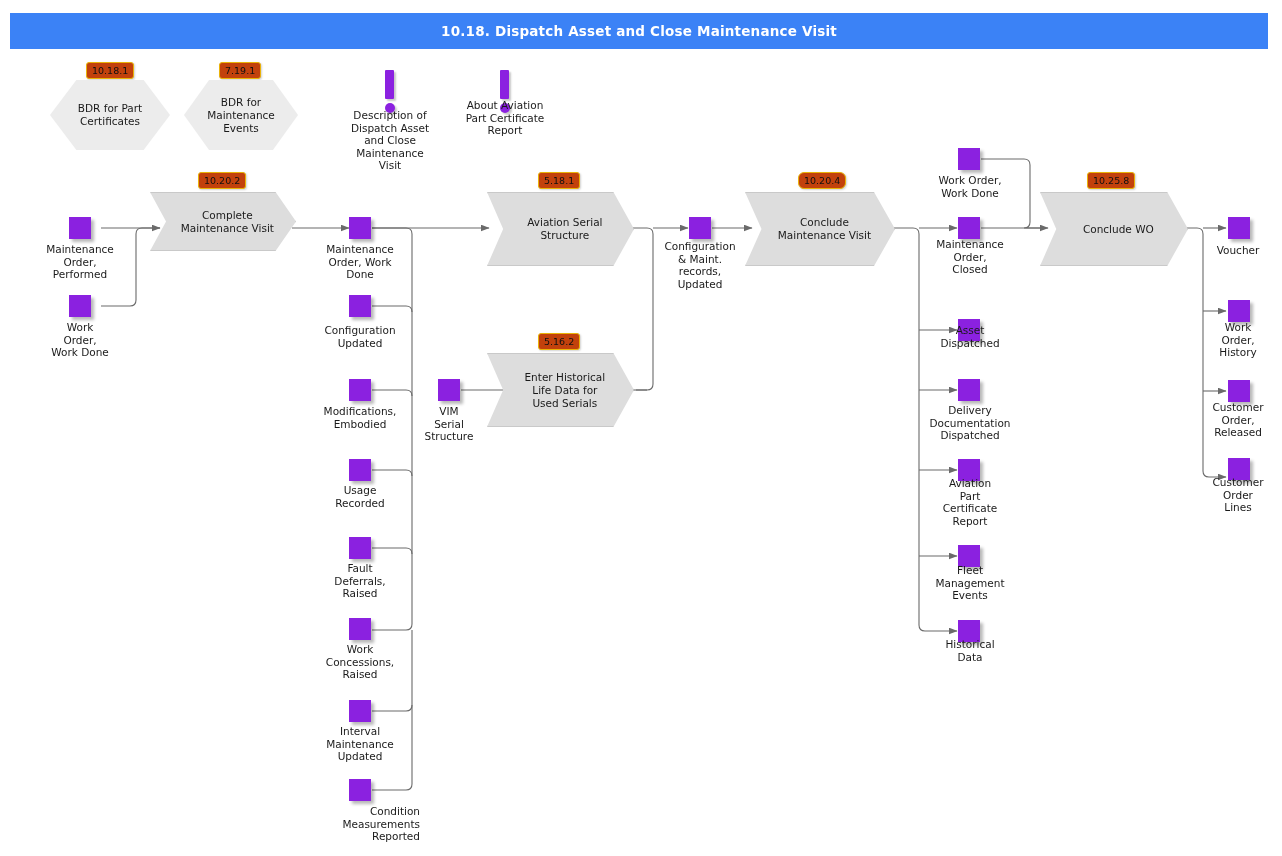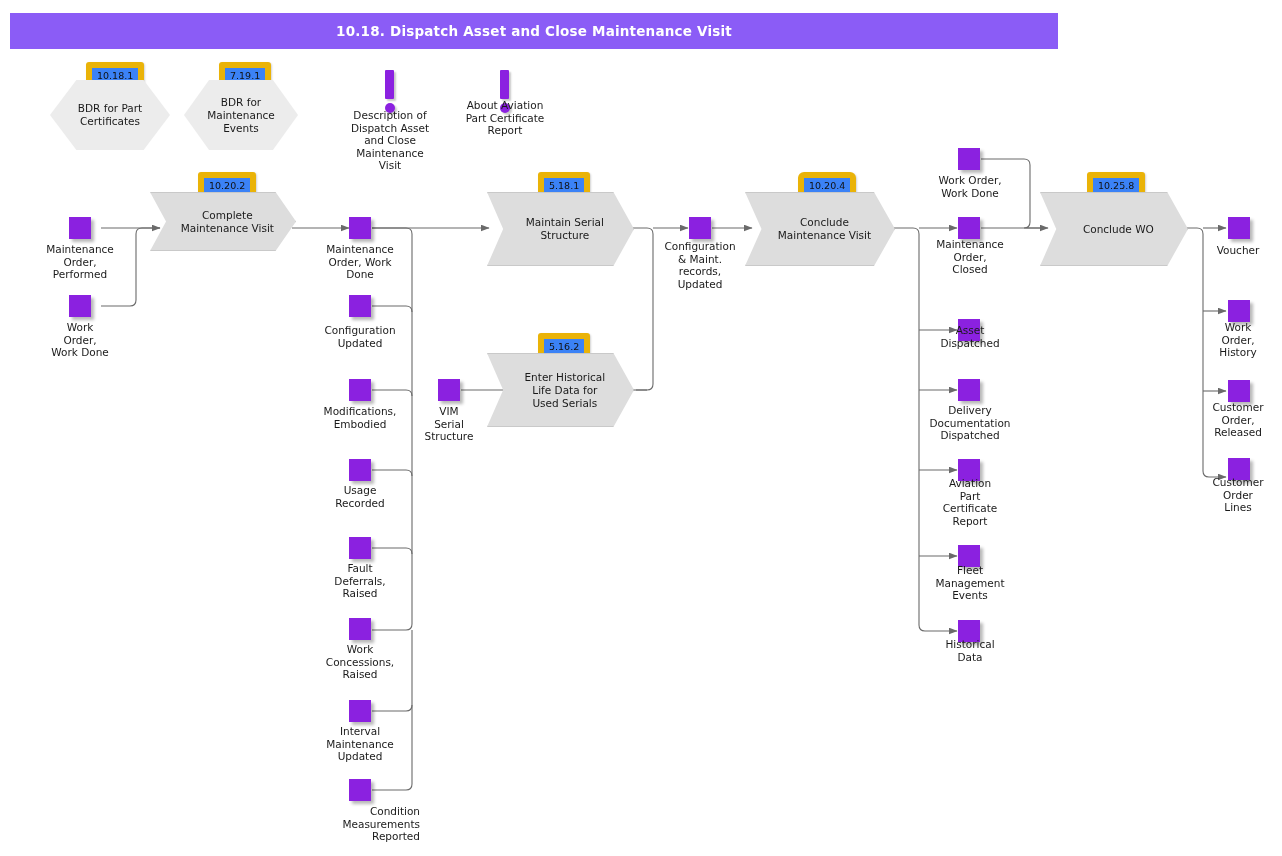--- a/index.html
+++ b/index.html
@@ -13,23 +13,23 @@
     width: 1282px;
     height: 856px;
     background: #ffffff;
     overflow: hidden;
   }
   
   #title-bar {
     position: absolute;
     left: 10px;
     top: 13px;
-    width: 1048px;
+    width: 1258px;
     height: 36px;
-    background: #8b5cf6;
+    background: #3b82f6;
     display: flex;
     align-items: center;
     justify-content: center;
   }
   #title-bar .title-text {
     color: #ffffff;
     font-size: 13.5px;
     font-weight: bold;
     letter-spacing: 0.2px;
     font-family: "DejaVu Sans", sans-serif;
@@ -91,22 +91,22 @@
     text-align: center;
     font-size: 10.5px;
     line-height: 13px;
     color: #1a1a1a;
     white-space: pre-line;
     font-family: "DejaVu Sans", sans-serif;
   }
   
   .idtag {
     position: absolute;
-    background: #3b82f6;
-    border: 6px solid #eab308;
+    background: #c2410c;
+    border: 1px solid #eab308;
     border-radius: 3px;
     font-size: 9.5px;
     line-height: 13px;
     padding: 1px 5px 1px 5px;
     color: #111;
     white-space: nowrap;
     font-family: "DejaVu Sans", sans-serif;
     box-shadow: 1px 1px 2px rgba(0,0,0,0.18);
   }
   
@@ -239,21 +239,21 @@
     <div class="idtag" style="left:198px; top:172px;">10.20.2</div>
     <div class="shape" style="left:150px; top:192px; width:146px; height:59px;">
       <span>Complete
 Maintenance Visit</span>
     </div>
   </div>
 
   <div class="node process">
     <div class="idtag" style="left:538px; top:172px;text-align:center;">5.18.1</div>
     <div class="shape" style="left:487px; top:192px; width:147px; height:74px;">
-      <span>Maintain Serial
+      <span>Aviation Serial
 Structure</span>
     </div>
   </div>
 
   <div class="node process">
     <div class="idtag" style="left:538px; top:333px;">5.16.2</div>
     <div class="shape" style="left:487px; top:353px; width:147px; height:74px;">
       <span>Enter Historical
 Life Data for
 Used Serials</span>

